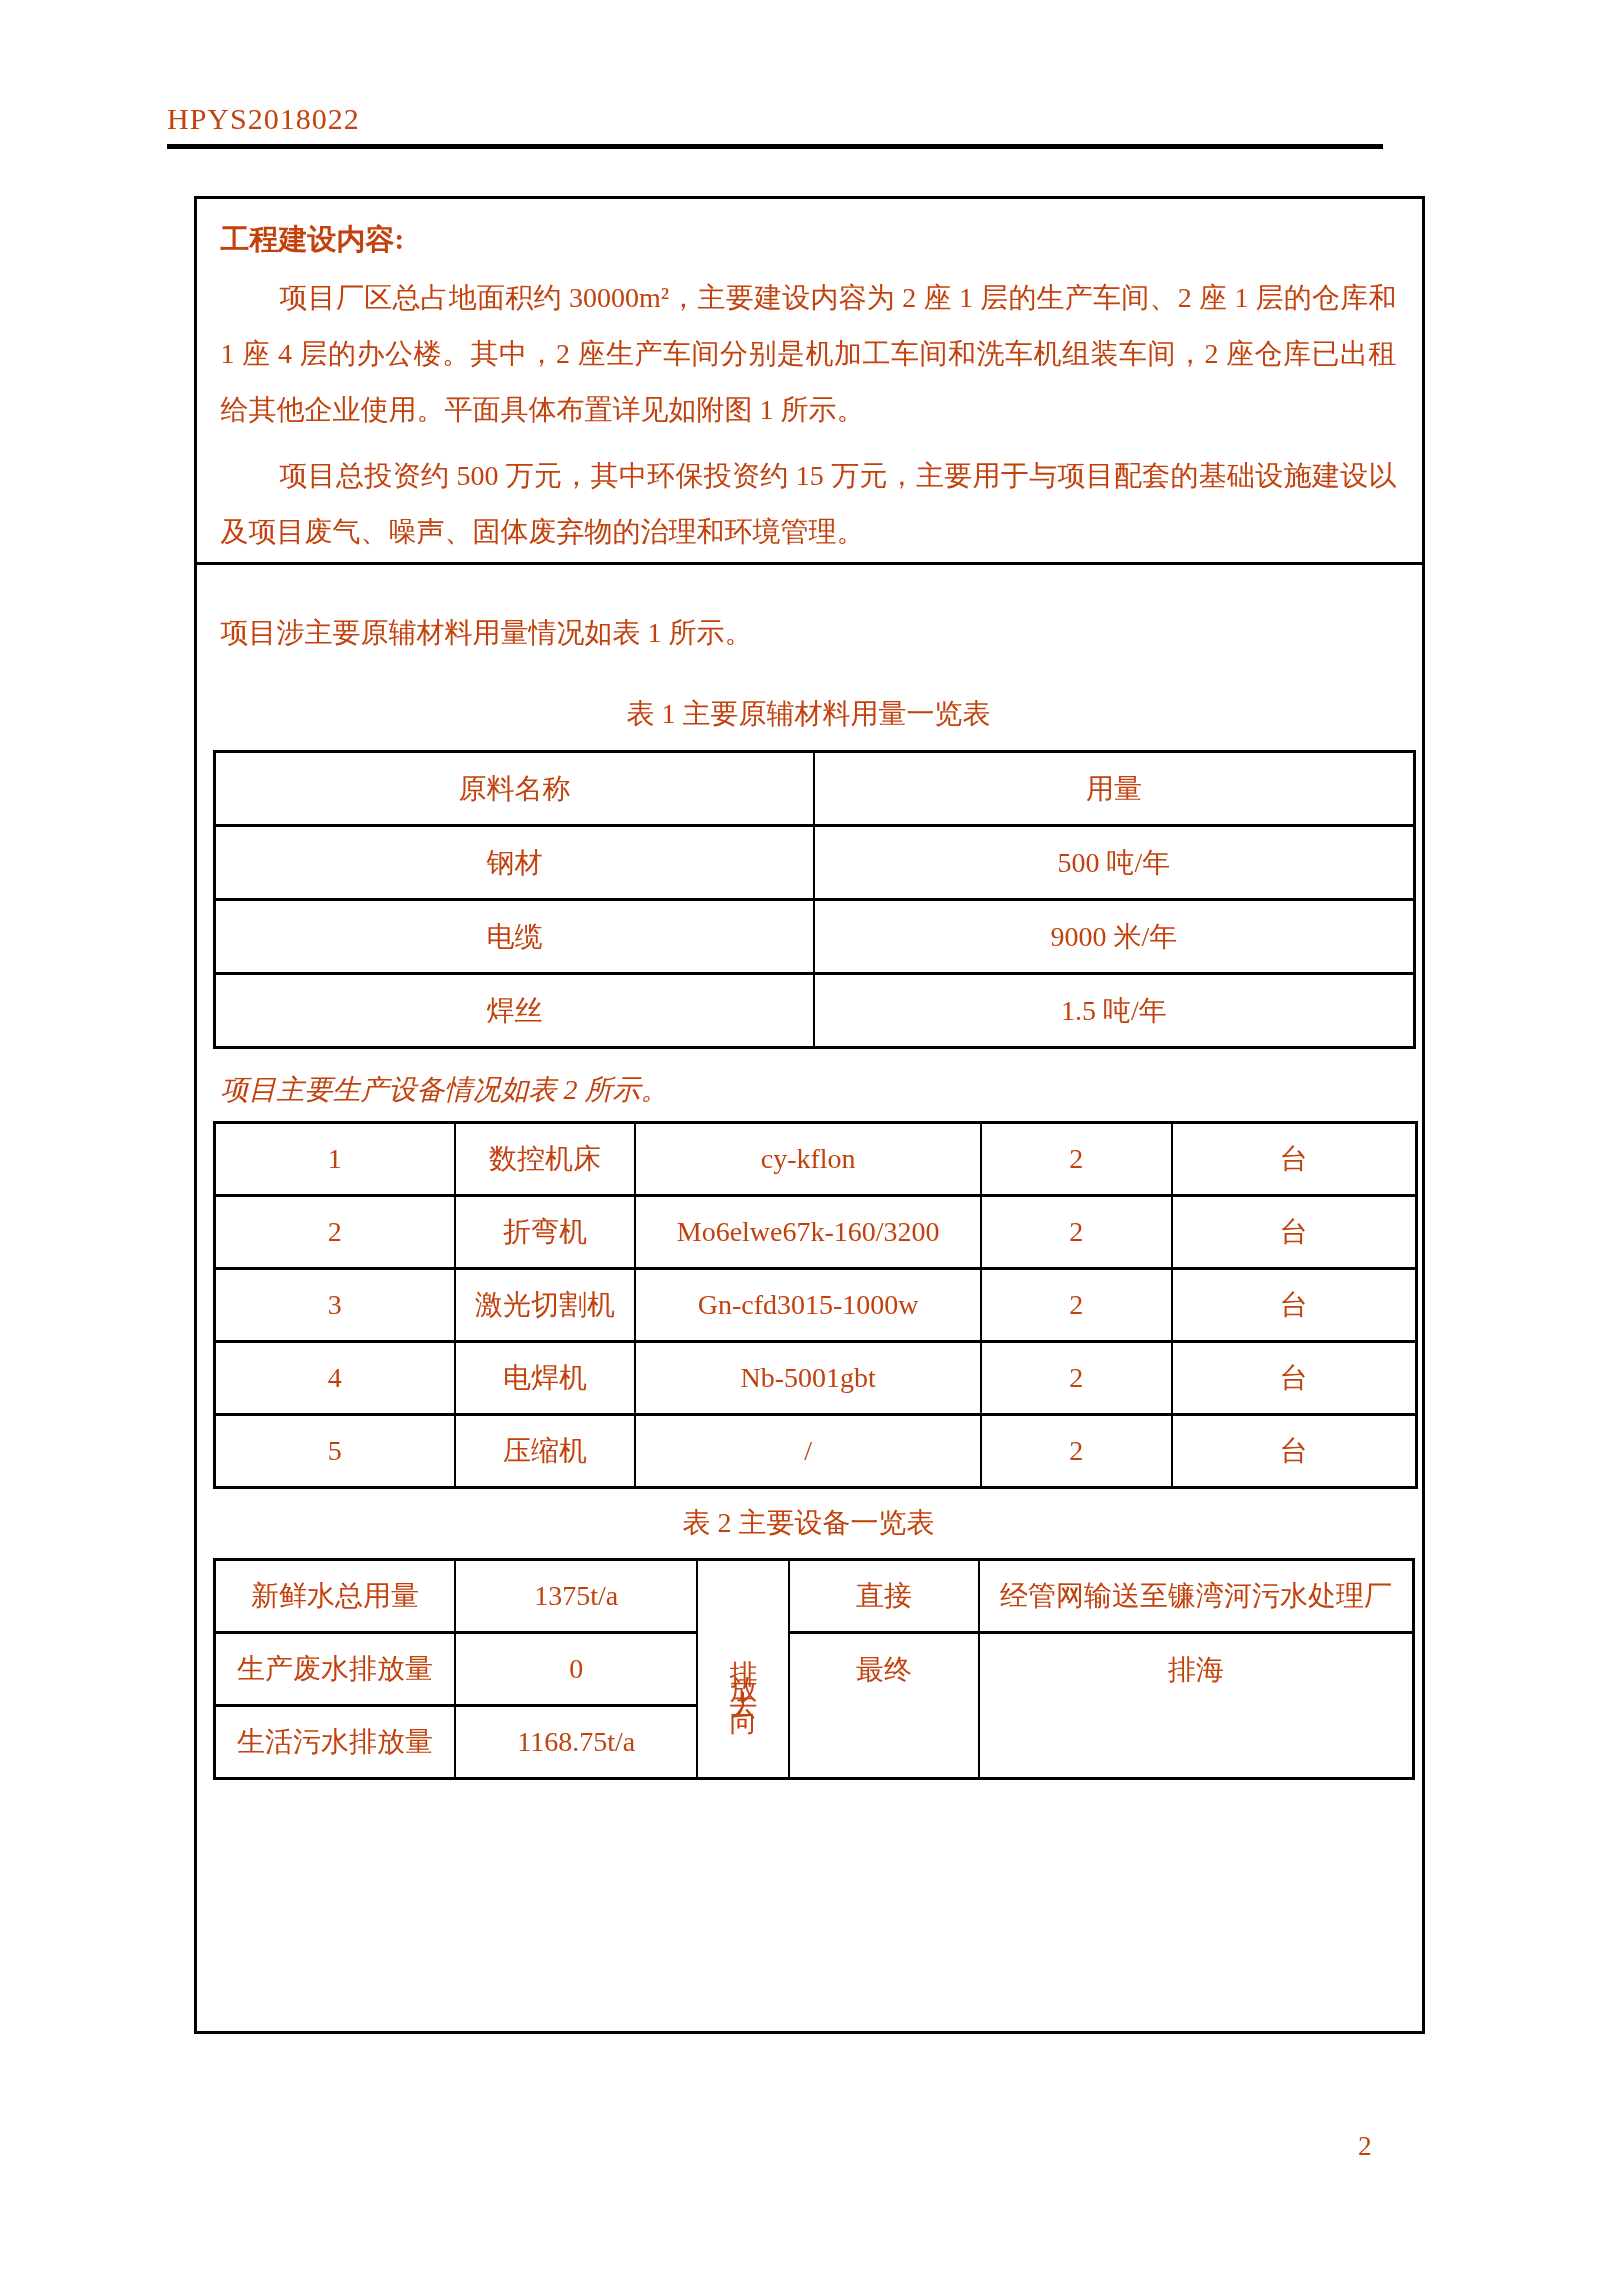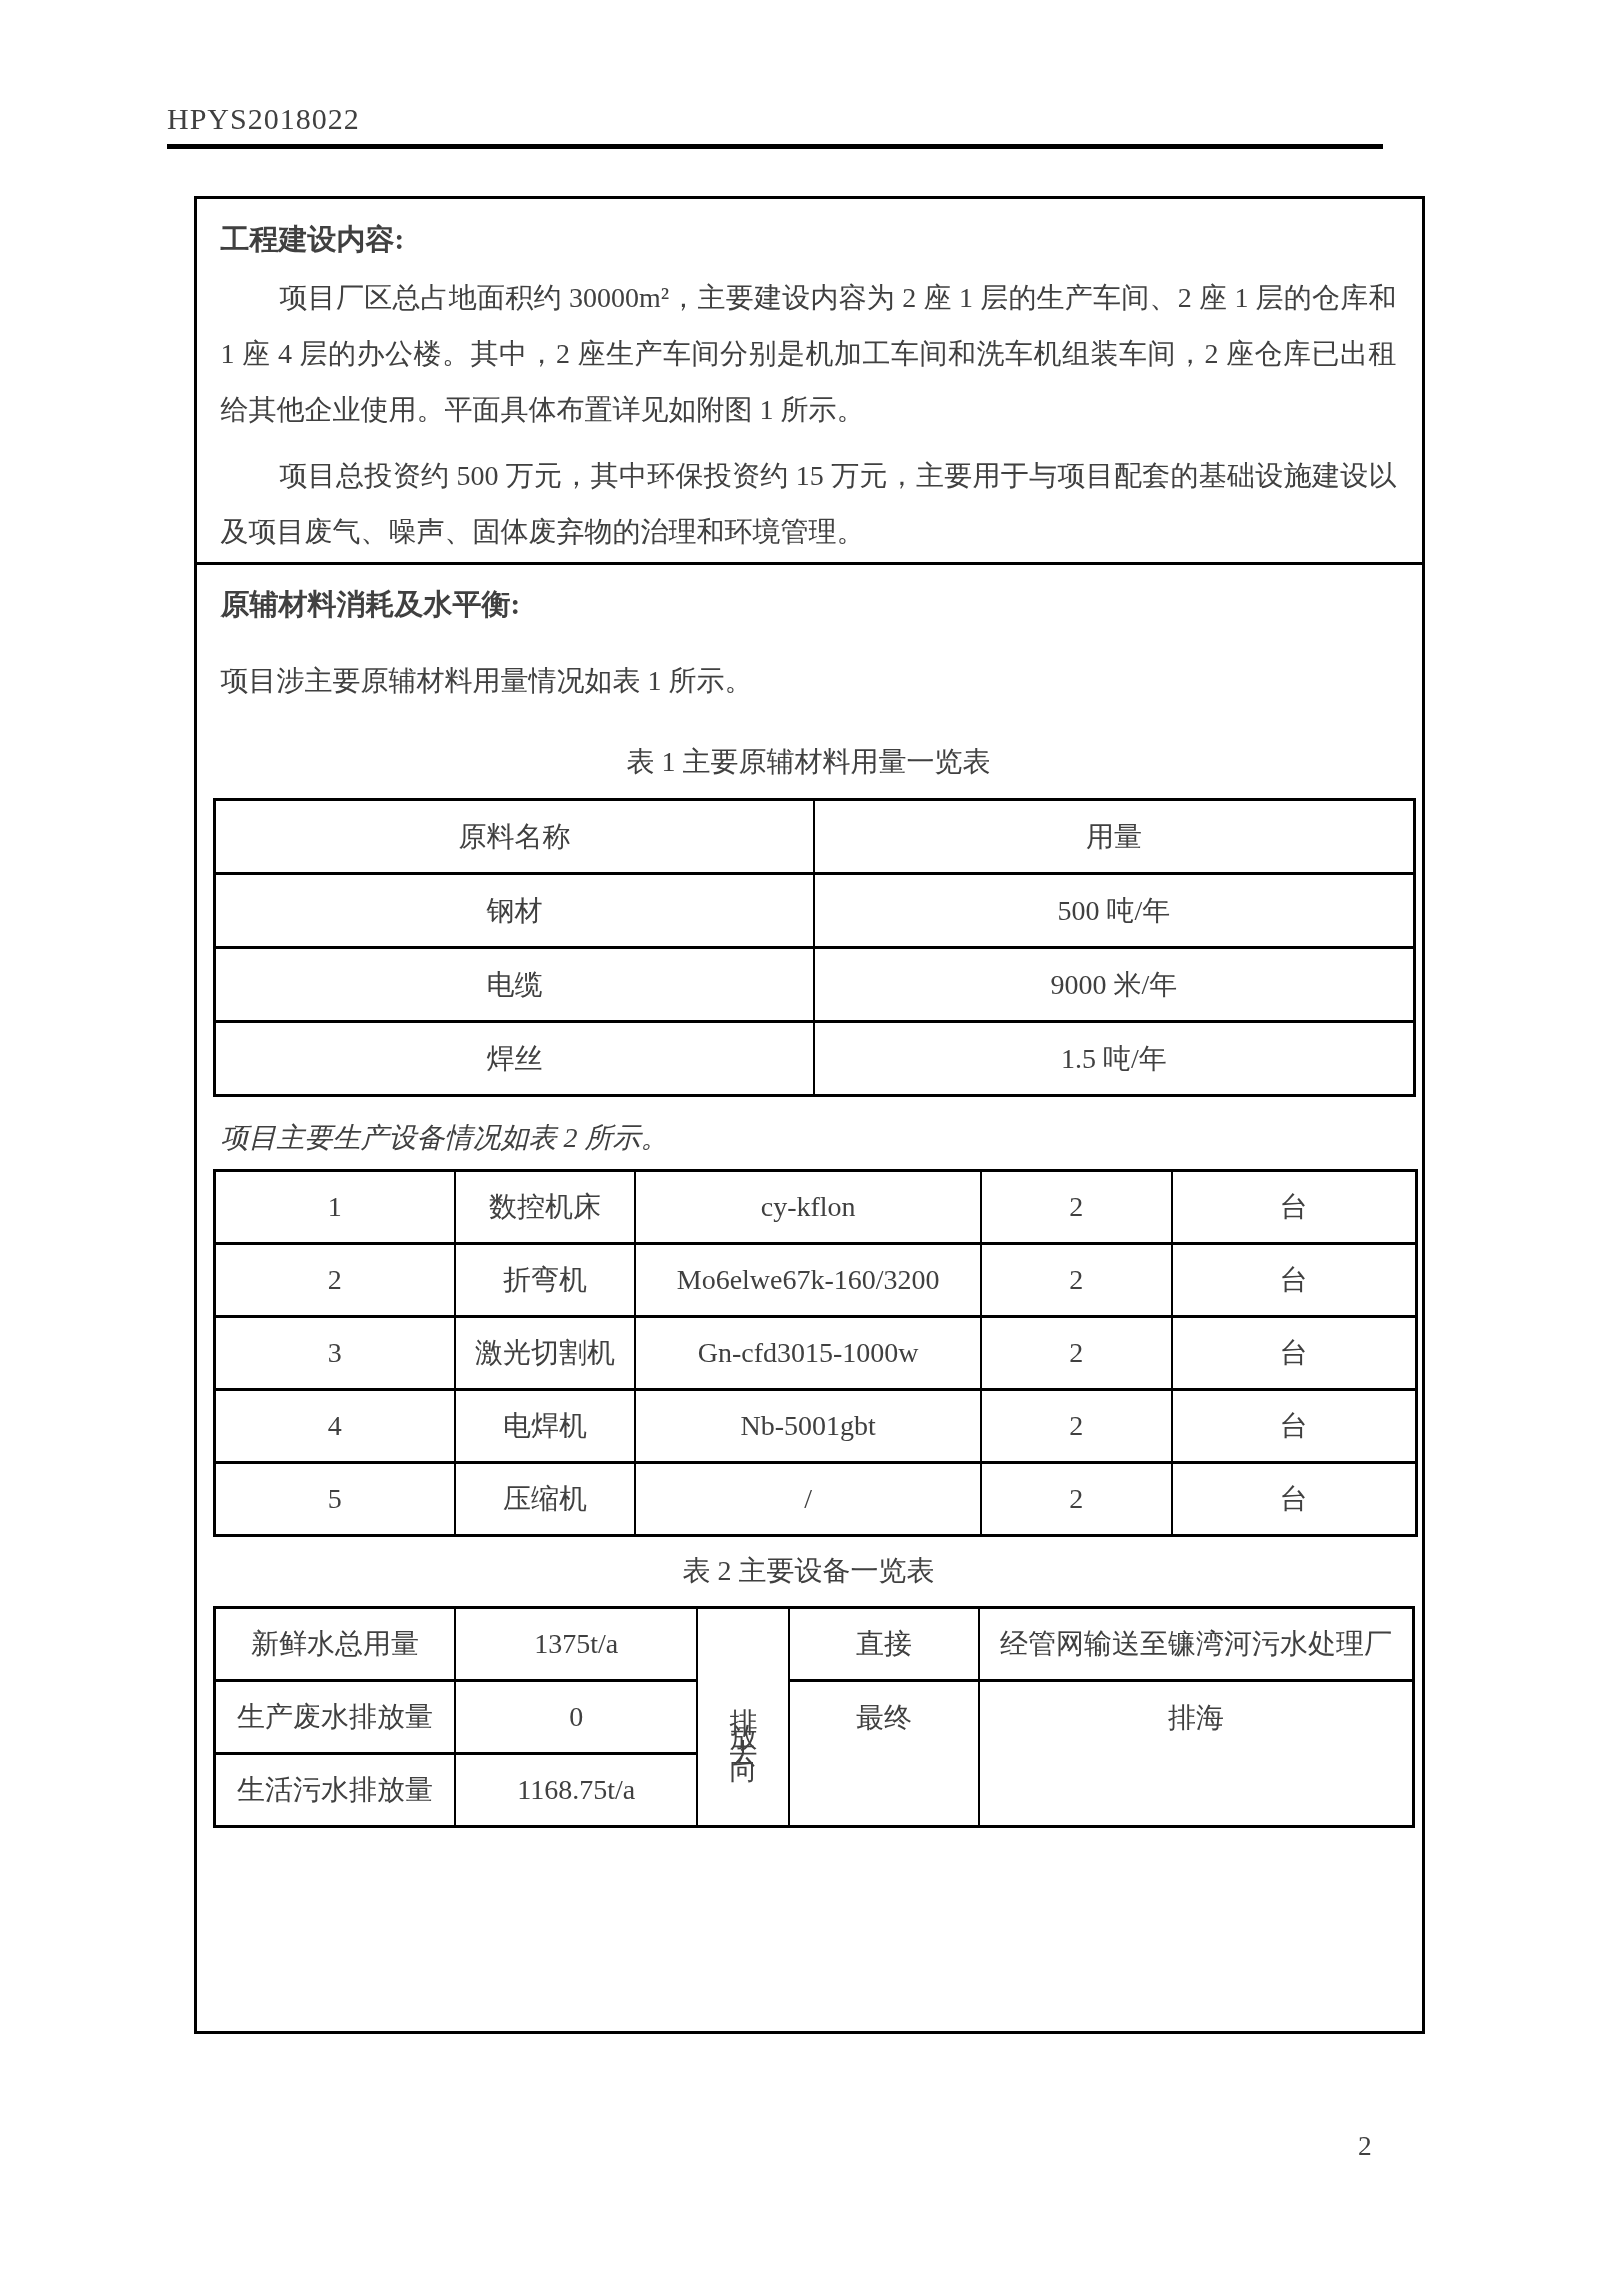--- a/index.html
+++ b/index.html
@@ -1,20 +1,20 @@
 <!DOCTYPE html>
 <html><head>
 <meta charset="utf-8">
 <style>
   html,body { margin:0; padding:0; background:#fff; }
   .page {
     position:relative;
     width:1621px; height:2293px;
     background:#ffffff;
-    color:#404040;
+    color:#c2410c;
     font-family:"Liberation Serif","DejaVu Serif",serif;
     overflow:hidden;
   }
   .doc-header {
     position:absolute; left:167px; top:102px;
     font-size:30px; letter-spacing:1px;
   }
   .header-rule {
     position:absolute; left:167px; top:144px;
     width:1216px; height:4.9px; background:#000;
@@ -98,21 +98,20 @@
 
   <div class="outer-box">
 
     <div class="section-construction">
       <div class="sec-heading">工程建设内容:</div>
       <p>项目厂区总占地面积约 30000m²，主要建设内容为 2 座 1 层的生产车间、2 座 1 层的仓库和 1 座 4 层的办公楼。其中，2 座生产车间分别是机加工车间和洗车机组装车间，2 座仓库已出租给其他企业使用。平面具体布置详见如附图 1 所示。</p>
       <p>项目总投资约 500 万元，其中环保投资约 15 万元，主要用于与项目配套的基础设施建设以及项目废气、噪声、固体废弃物的治理和环境管理。</p>
     </div>
 
     <div class="section-materials">
-      <div class="sec-heading">原辅材料消耗及水平衡:</div>
       <p class="intro-line">项目涉主要原辅材料用量情况如表 1 所示。</p>
       <div class="table-caption">表 1 主要原辅材料用量一览表</div>
 
       <table class="materials-table">
         <colgroup>
             <col style="width:600px">
             <col style="width:600px">
           </colgroup>
         <tbody>
             <tr>

